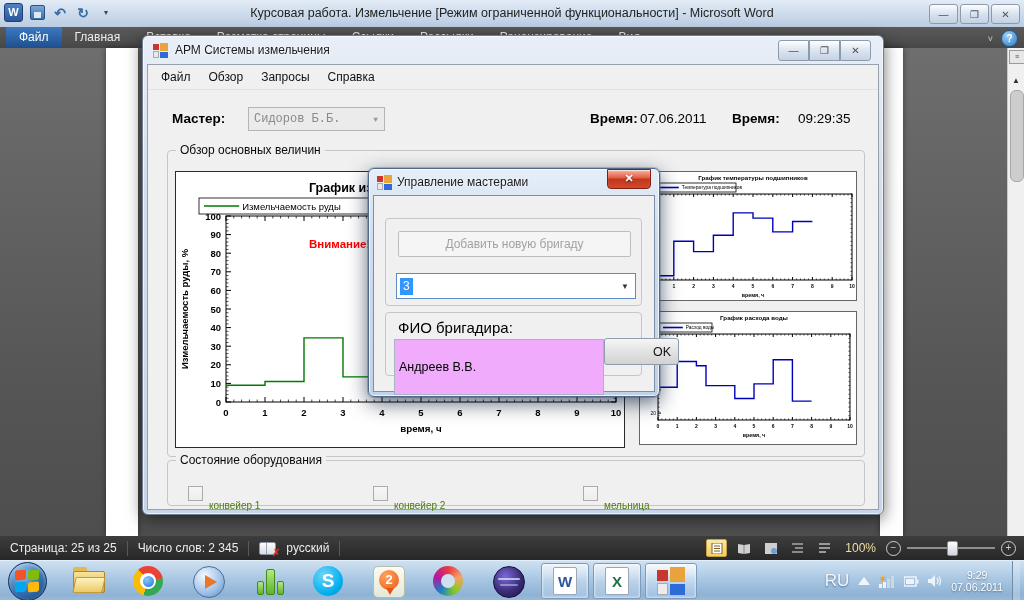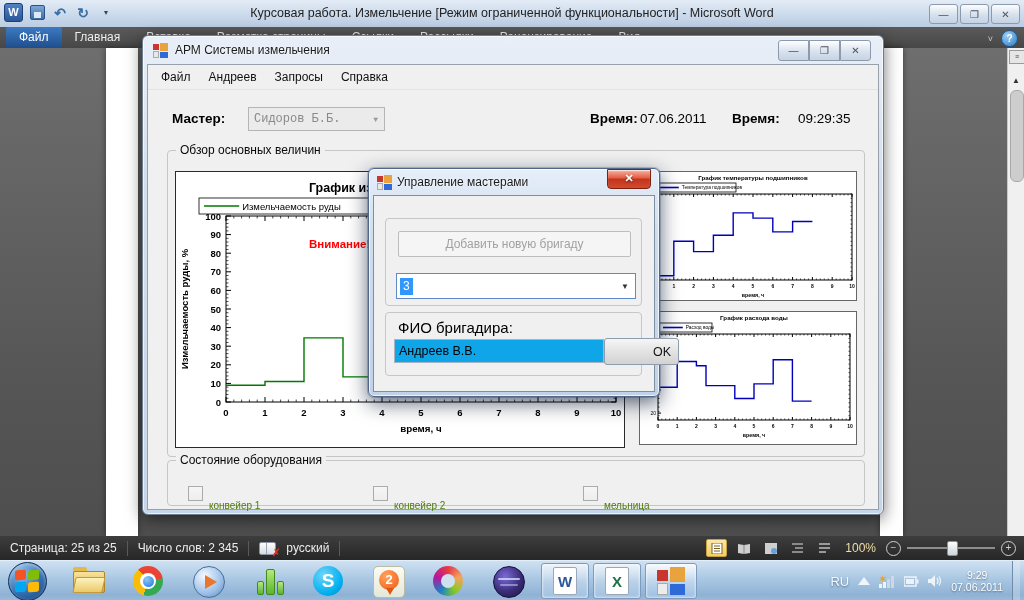--- a/index.html
+++ b/index.html
@@ -96,21 +96,21 @@
   .corel-donut:before{content:"";position:absolute;left:8px;top:8px;width:14px;height:14px;background:#cfe0f0;border-radius:50%;}
   .eclipse-ball{width:30px;height:30px;border-radius:50%;
     background:radial-gradient(circle at 38% 32%,#7b6ad8,#3b2c78 55%,#1c1440);border:1px solid #151040;position:relative;margin-top:1px;}
   .eclipse-ball:before{content:"";position:absolute;left:4px;top:11px;width:22px;height:2px;background:rgba(220,230,255,.75);border-radius:2px;}
   .eclipse-ball:after{content:"";position:absolute;left:6px;top:17px;width:18px;height:2px;background:rgba(190,205,245,.55);border-radius:2px;}
   .doc-icon{width:22px;height:26px;background:#fff;border:1px solid #9aa8ba;border-radius:2px;
     display:flex;align-items:center;justify-content:center;font-weight:bold;font-size:15px;}
   .appicon16{position:relative;width:15px;height:15px;}
   .appicon16 i{position:absolute;display:block;}
   .tray{margin-left:auto;display:flex;align-items:center;gap:9px;padding-right:4px;color:#fff;}
-  .tray-text{font-size:13px;color:#f4f8fc;text-shadow:0 1px 2px rgba(0,30,60,.5);}
+  .tray-text{font-size:17px;color:#f4f8fc;text-shadow:0 1px 2px rgba(0,30,60,.5);}
   .clock{font-size:10.5px;line-height:12px;text-align:center;text-shadow:0 1px 2px rgba(0,30,60,.5);}
   .desk-sliver{width:7px;height:40px;border-left:1px solid #6f8cab;background:rgba(255,255,255,.22);}
   
   .aero{background:linear-gradient(#e9eff8,#d3dfee 30%,#c6d5e7);border:1px solid #6e7e90;border-radius:6px;
     box-shadow:0 4px 16px rgba(0,0,0,.55),inset 0 0 0 1px rgba(255,255,255,.65);}
   .aero-title{font-size:12px;color:#1a1a1a;text-shadow:0 0 3px #fff;}
   .aero-controls{display:flex;}
   .ac-btn{width:29px;height:19px;background:linear-gradient(#fefefe,#d9e2ee 55%,#c6d3e3);
     border:1px solid #8b9aac;color:#4a5360;font-size:10px;display:flex;align-items:center;justify-content:center;}
   .ac-btn:first-child{border-radius:3px 0 0 3px;}
@@ -132,21 +132,21 @@
   
   .dialog-frame{background:linear-gradient(#e6eef9,#cfdded 30%,#c2d2e6);border:1px solid #52688a;border-radius:6px;
     box-shadow:0 6px 20px rgba(5,20,45,.65),inset 0 0 0 1px rgba(255,255,255,.7),0 0 0 1px rgba(90,130,180,.35);}
   .close-red{background:linear-gradient(#f8b2a2,#e25c41 45%,#c0341c 50%,#d24a2e);border:1px solid #7e1f10;
     border-radius:0 0 4px 4px;color:#fff;font-weight:bold;font-size:11px;text-align:center;line-height:17px;
     text-shadow:0 1px 2px rgba(0,0,0,.5);box-shadow:inset 0 1px 1px rgba(255,255,255,.7);}
   .btn-disabled{background:#f5f5f5;border:1px solid #bdbdbd;color:#a2a2a2;font-size:12px;
     display:flex;align-items:center;justify-content:center;border-radius:2px;}
   .combo-active{background:#fff;border:1px solid #5f89c7;display:flex;align-items:center;padding-left:3px;font-size:12px;}
   .sel3{background:#3297fd;color:#fff;padding:0 3px;line-height:17px;}
-  .textbox{border:1px solid #a9b4c2;background:#0ea5e9;font-size:12.5px;color:#000;padding:0 4px;
+  .textbox{border:1px solid #a9b4c2;background:#f0abfc;font-size:12.5px;color:#000;padding:16px 4px;
     font-family:"Liberation Sans",sans-serif;}
   .btn-ok{background:linear-gradient(#f6f6f6,#e3e3e3 50%,#d2d2d2);border:1px solid #8e9cae;border-radius:3px;
     font-size:12.5px;color:#111;display:flex;align-items:center;justify-content:center;}
 </style>
 </head>
 <body>
 
 <div class="abs word-titlebar">
   <div class="abs qat">
     <div class="wicon">W</div>
@@ -202,21 +202,21 @@
   <div class="abs aero-title" style="left:32px;top:7px;">АРМ Системы измельчения</div>
   <div class="abs aero-controls" style="right:12px;top:4px;">
     <div class="ac-btn">—</div>
     <div class="ac-btn">❐</div>
     <div class="ac-btn">✕</div>
   </div>
 
   <div class="abs client" style="left:4px;top:28px;width:730px;height:444px;">
     <div class="menubar">
         <div class="menu-item">Файл</div>
-        <div class="menu-item">Андреев</div>
+        <div class="menu-item">Обзор</div>
         <div class="menu-item">Запросы</div>
         <div class="menu-item">Справка</div>
       </div>
 
     <span class="abs boldlbl" style="left:24px;top:46px;">Мастер:</span>
     <div class="abs combo-disabled" style="left:100px;top:42px;width:130px;height:22px;font-family:Liberation Mono, monospace;">
       <span>Сидоров Б.Б.</span>
       <span class="combo-arrow">▼</span>
     </div>
     <span class="abs boldlbl" style="left:442px;top:46px;">Время:</span>

